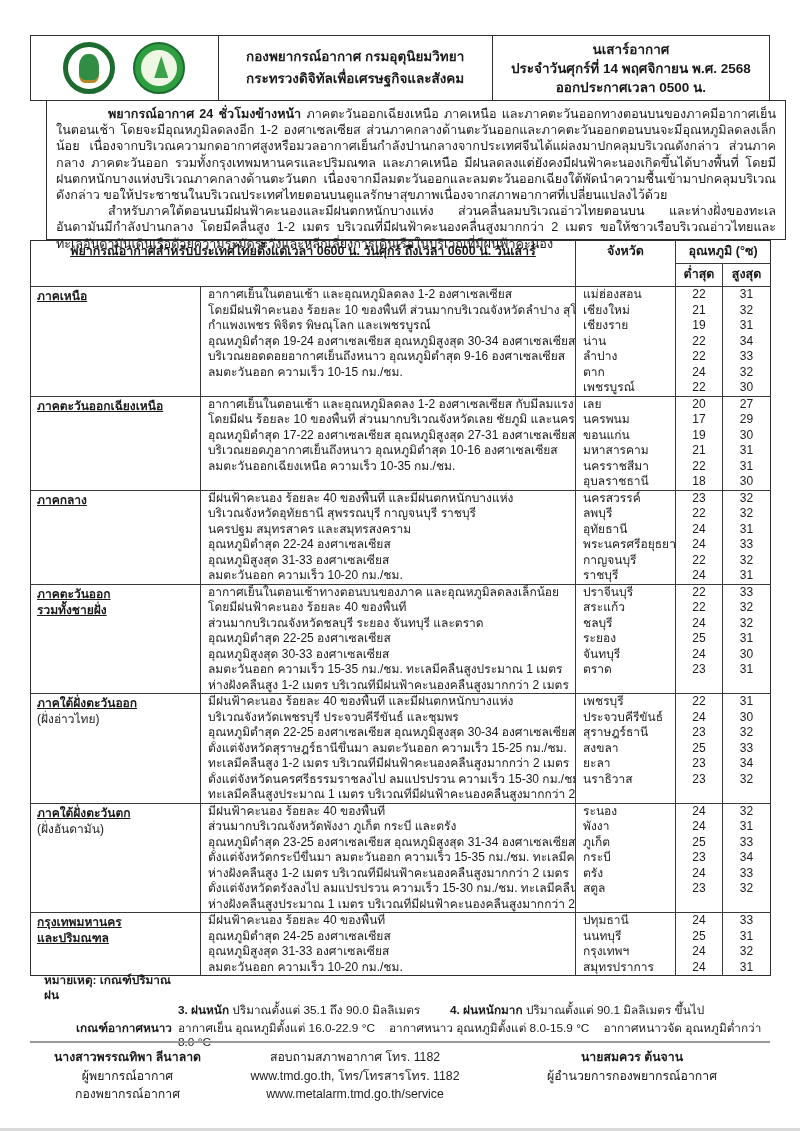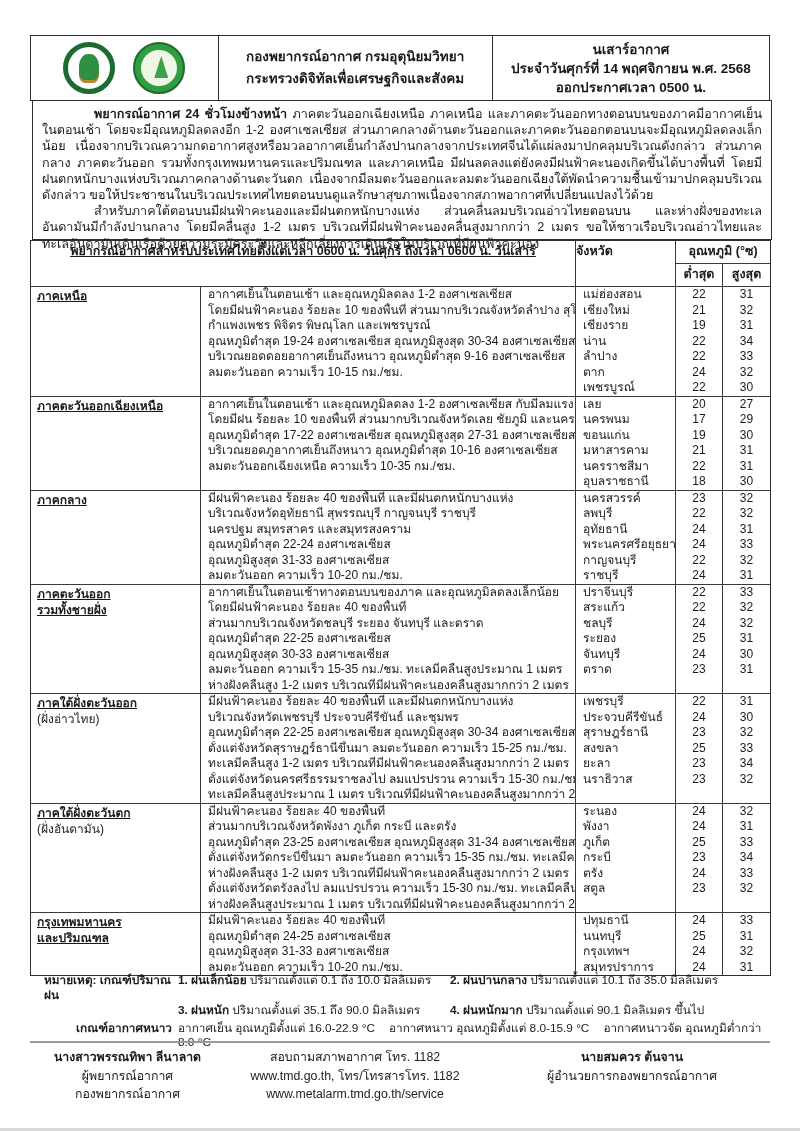--- a/index.html
+++ b/index.html
@@ -17,33 +17,33 @@
   .logo { width:52px; height:52px; border-radius:50%; position:relative; }
   .logo-tmd { background:#fff; border:5px solid #1d6b30; }
   .logo-tmd::after { content:""; position:absolute; left:11px; top:7px; width:20px; height:26px;
     background:#2f8d44; border-radius:45% 45% 30% 30%; box-shadow:0 3px 0 #b58a2a; }
   .logo-min { background:#2e9e41; border:2px solid #1d6b30; }
   .logo-min::before { content:""; position:absolute; left:6px; top:6px; right:6px; bottom:6px; border-radius:50%; background:#eef7e4; }
   .logo-min::after { content:""; position:absolute; left:19px; top:12px; width:14px; height:22px;
     background:#3da04a; clip-path:polygon(50% 0,100% 100%,0 100%); }
 
   
-  .intro { position:absolute; left:32px; top:100px; width:740px; height:140px; border:1.5px solid #2e2e2e;
+  .intro { position:absolute; left:46px; top:100px; width:740px; height:140px; border:1.5px solid #2e2e2e;
     padding:5px 9px 4px 9px; font-size:12.6px; line-height:16.2px; text-align:justify; }
   .intro p { text-indent:52px; }
   .b { font-weight:bold; }
 
   
   table.fc { position:absolute; left:30px; top:240px; width:740px; border-collapse:collapse; table-layout:fixed;
     border:1.5px solid #2e2e2e; font-size:12px; }
   table.fc th, table.fc td { vertical-align:top; overflow:hidden; white-space:nowrap; }
   thead th { height:23px; vertical-align:middle; font-size:12.5px; }
   .title-h { text-align:center; font-weight:bold; }
   .title-h .u { text-decoration:underline; }
-  .prov-h { border-left:1px solid #3a3a3a; text-align:left; font-weight:bold; }
+  .prov-h { border-left:1px solid #3a3a3a; text-align:center; font-weight:bold; }
   .temp-h { border-left:1px solid #3a3a3a; text-align:center; font-weight:bold; border-bottom:1px solid #3a3a3a; }
   .mm-h { border-left:1px solid #3a3a3a; text-align:center; font-weight:bold; }
   tbody.region tr:first-child td { border-top:1px solid #3a3a3a; }
   tbody.region td { height:15.5px; line-height:15.5px; }
   .label-cell { padding:1px 4px 0 6px; font-weight:bold; }
   .label-cell .lbl { line-height:16px; }
   .label-cell .u { text-decoration:underline; }
   .label-cell .plain { font-weight:normal; }
   .fc-cell { border-left:1px solid #3a3a3a; padding:0 4px 0 7px; }
   .prov-cell { border-left:1px solid #3a3a3a; padding:0 2px 0 7px; }
@@ -415,24 +415,20 @@
           <td class="prov-cell">สมุทรปราการ</td>
           <td class="t-cell">24</td>
           <td class="t-cell">31</td>
         </tr>
       </tbody>
     </table>
 
   <div class="notes">
     <div class="note-row">
       <div class="note-label">หมายเหตุ: เกณฑ์ปริมาณฝน</div>
-      <div class="note-items" id="rain-row-1" style="display:flex;flex:1">
-          <span class="note-item"><span class="b">1. ฝนเล็กน้อย</span> ปริมาณตั้งแต่ 0.1 ถึง 10.0 มิลลิเมตร</span>
-          <span class="note-item"><span class="b">2. ฝนปานกลาง</span> ปริมาณตั้งแต่ 10.1 ถึง 35.0 มิลลิเมตร</span>
-        </div>
     </div>
     <div class="note-row">
       <div class="note-label"></div>
       <div class="note-items" id="rain-row-2" style="display:flex;flex:1">
           <span class="note-item"><span class="b">3. ฝนหนัก</span> ปริมาณตั้งแต่ 35.1 ถึง 90.0 มิลลิเมตร</span>
           <span class="note-item"><span class="b">4. ฝนหนักมาก</span> ปริมาณตั้งแต่ 90.1 มิลลิเมตร ขึ้นไป</span>
         </div>
     </div>
     <div class="note-row" style="margin-top:3px">
       <div class="note-label r">เกณฑ์อากาศหนาว</div>

